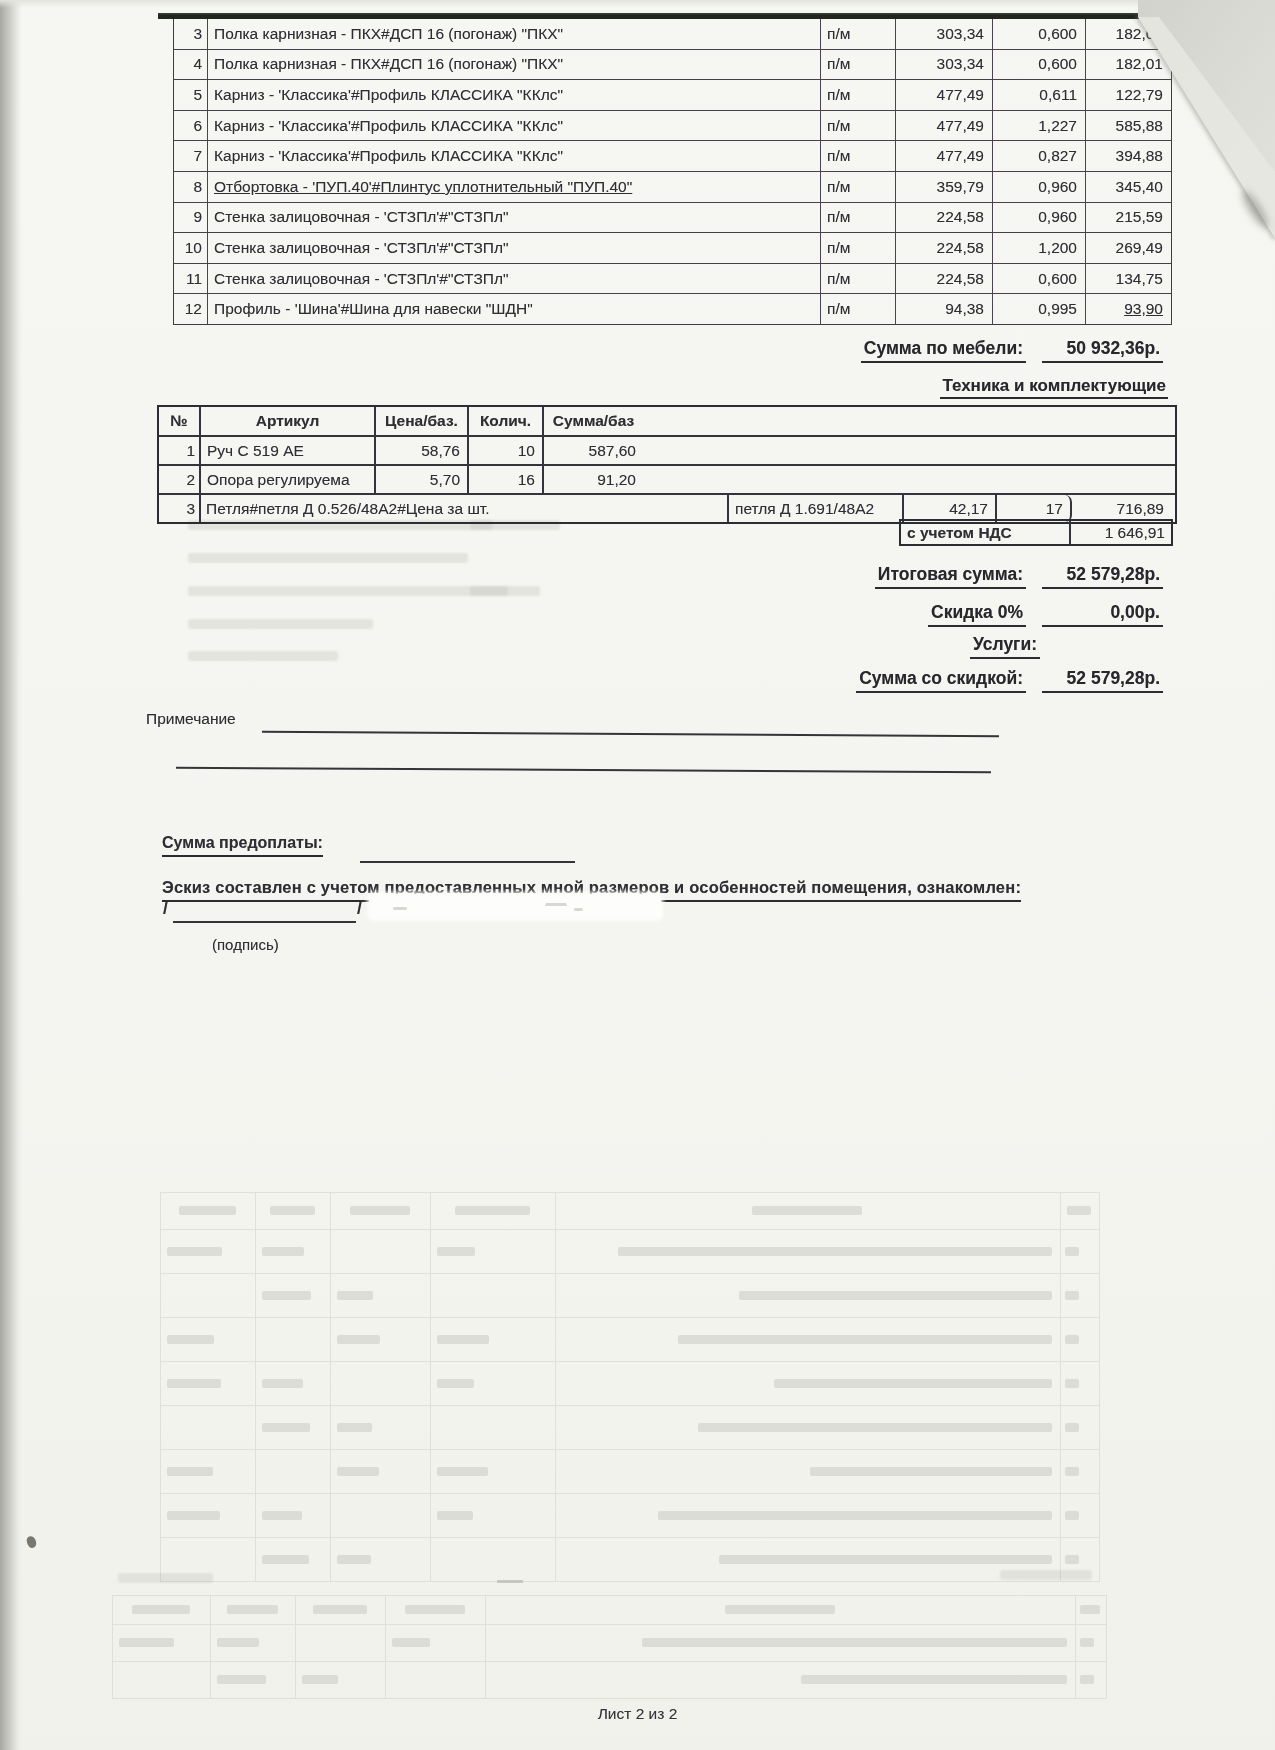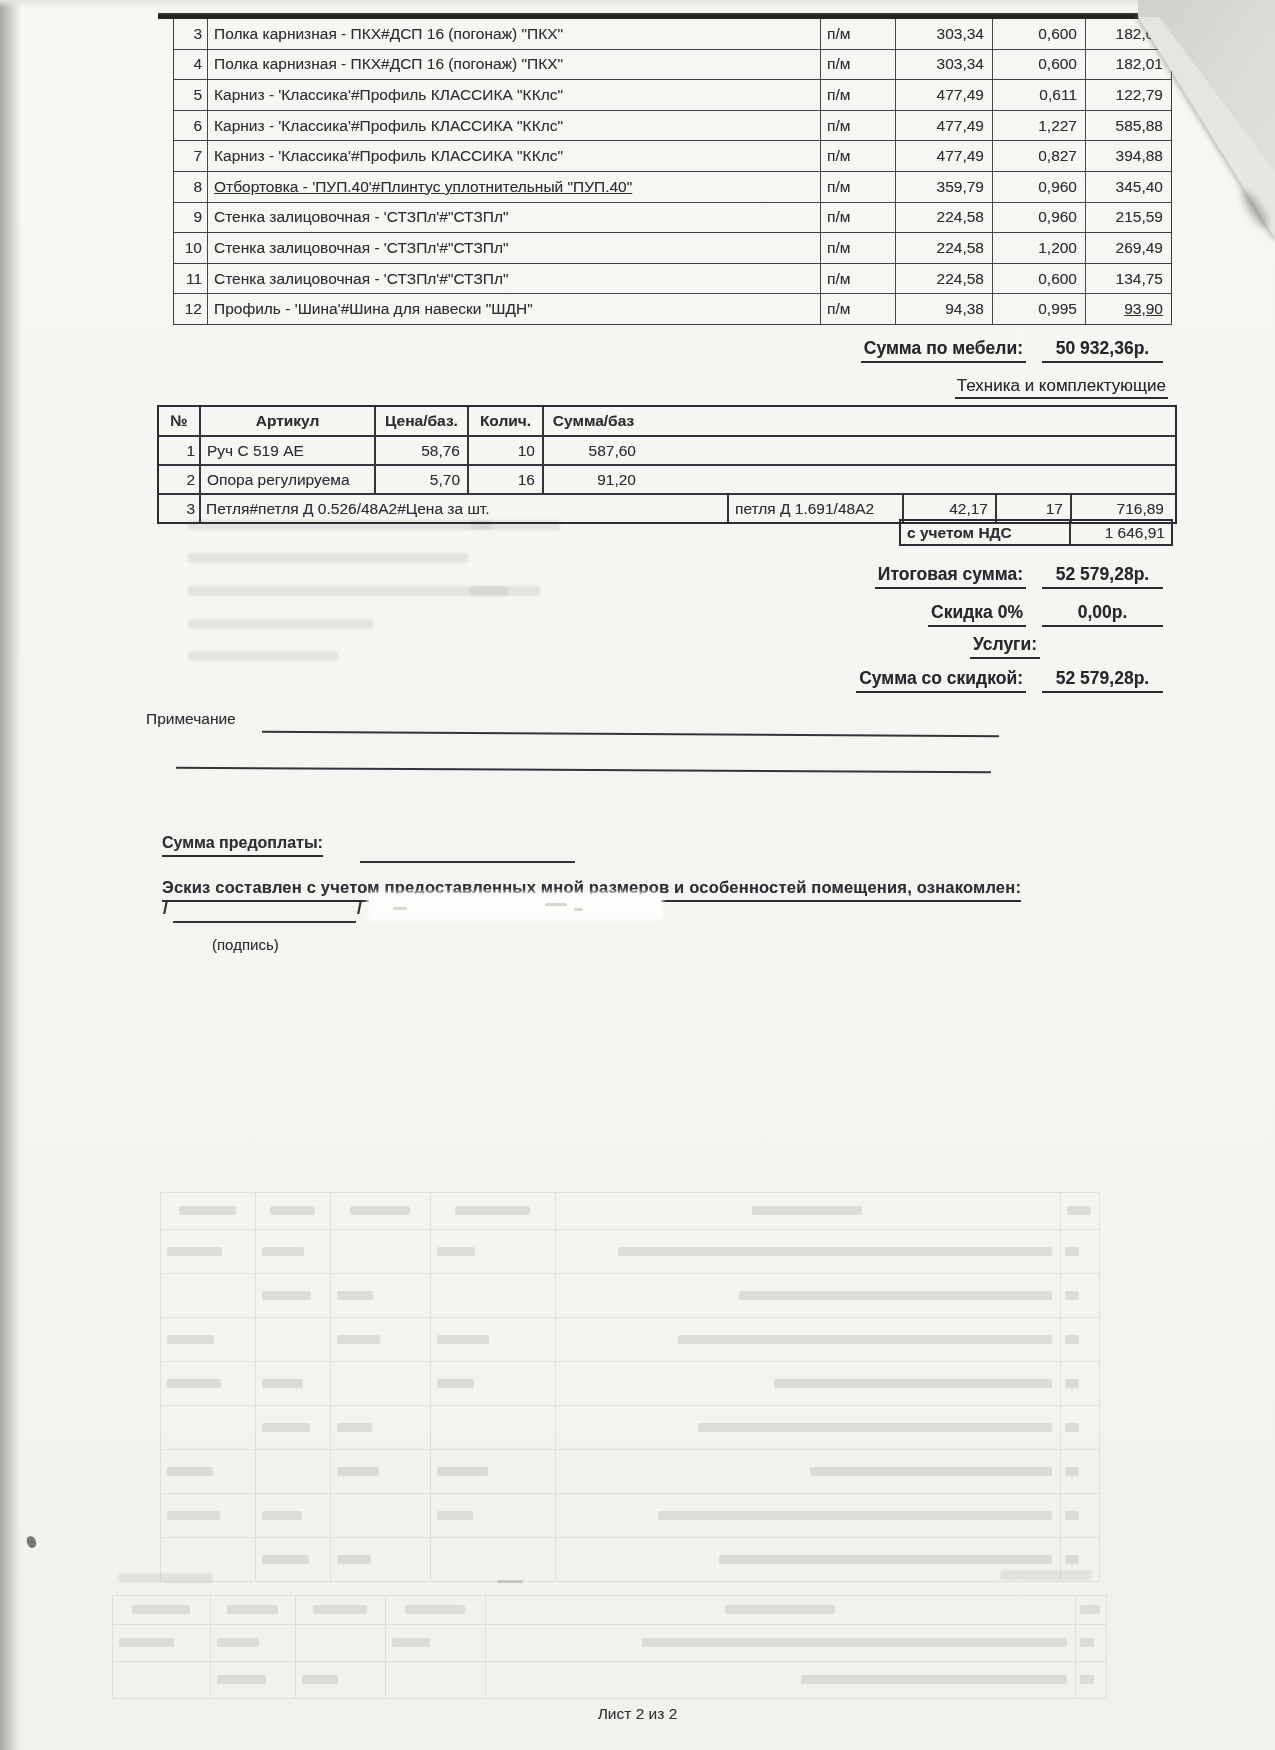--- a/index.html
+++ b/index.html
@@ -36,22 +36,22 @@
 
   .vatrow{position:absolute;left:899px;top:519px;height:27px;display:flex;z-index:2;
       border:2.2px solid #2c2c34;font-size:15.5px;box-sizing:border-box;width:274px;}
   .vatrow .lab{width:170px;box-sizing:border-box;border-right:2px solid #34343c;display:flex;align-items:center;padding-left:6px;font-weight:bold;}
   .vatrow .val{flex:1;display:flex;align-items:center;justify-content:flex-end;padding-right:6px;}
 
   
   .tot{position:absolute;display:flex;justify-content:flex-end;align-items:flex-start;gap:16px;
        font-weight:bold;font-size:17.5px;z-index:2;color:#27272d;}
   .tot .u{border-bottom:2.3px solid #2b2b31;padding:0 3px 2px 3px;white-space:nowrap;}
-  .tot .val{min-width:115px;text-align:center;}
-  .techhead{position:absolute;top:376px;right:107px;font-weight:normal;font-size:17px;z-index:2;
+  .tot .val{min-width:115px;text-align:right;}
+  .techhead{position:absolute;top:376px;right:107px;font-weight:bold;font-size:17px;z-index:2;
        border-bottom:2.3px solid #2b2b31;padding:0 2px 1px 2px;color:#27272d;white-space:nowrap;}
 
   
   .note-label{position:absolute;left:146px;top:710px;font-size:15.5px;z-index:2;}
   .ink-line{position:absolute;height:2px;background:#34343a;z-index:2;}
   .prepay{position:absolute;left:162px;top:834px;font-weight:bold;font-size:16px;z-index:2;
        border-bottom:2.2px solid #2b2b31;padding-bottom:3px;white-space:nowrap;}
   .esk{position:absolute;left:162px;top:878px;font-weight:bold;font-size:16.5px;letter-spacing:.2px;z-index:2;
        border-bottom:2.2px solid #2b2b31;padding-bottom:3px;white-space:nowrap;}
   .slash{position:absolute;font-size:17px;font-weight:bold;z-index:2;}
@@ -436,21 +436,21 @@
         <div class="cell" style="width: 175px; justify-content: flex-start; padding: 0px 0px 0px 6px;">Опора регулируема</div>
         <div class="cell" style="width: 93px; justify-content: flex-end; padding: 0px 7px 0px 0px;">5,70</div>
         <div class="cell" style="width: 75px; justify-content: flex-end; padding: 0px 7px 0px 0px;">16</div>
         <div class="cell" style="width: 99px; justify-content: flex-end; padding: 0px 7px 0px 0px;">91,20</div>
       </div>
       <div class="row">
         <div class="cell" style="width: 42px; justify-content: flex-end; padding: 0px 4px 0px 0px;">3</div>
         <div class="cell" style="width: 528px; justify-content: flex-start; padding: 0px 0px 0px 5px;">Петля#петля Д 0.526/48А2#Цена за шт.</div>
         <div class="cell" style="width: 175px; justify-content: flex-start; padding: 0px 0px 0px 6px;">петля Д 1.691/48А2</div>
         <div class="cell" style="width: 93px; justify-content: flex-end; padding: 0px 7px 0px 0px;">42,17</div>
-        <div class="cell" style="width: 75px; justify-content: flex-end; padding: 0px 7px 0px 0px;">17</div>
+        <div class="cell" style="width: 75px; justify-content: flex-end; padding: 0px 7px 0px 0px; border-radius: 7px;">17</div>
         <div class="cell" style="width: 99px; justify-content: flex-end; padding: 0px 7px 0px 0px;">716,89</div>
       </div>
     </div>
 
   <div class="vatrow">
     <div class="lab">с учетом  НДС</div>
     <div class="val">1 646,91</div>
   </div>
 
   <div class="tot" style="top:564px;right:112px;">

